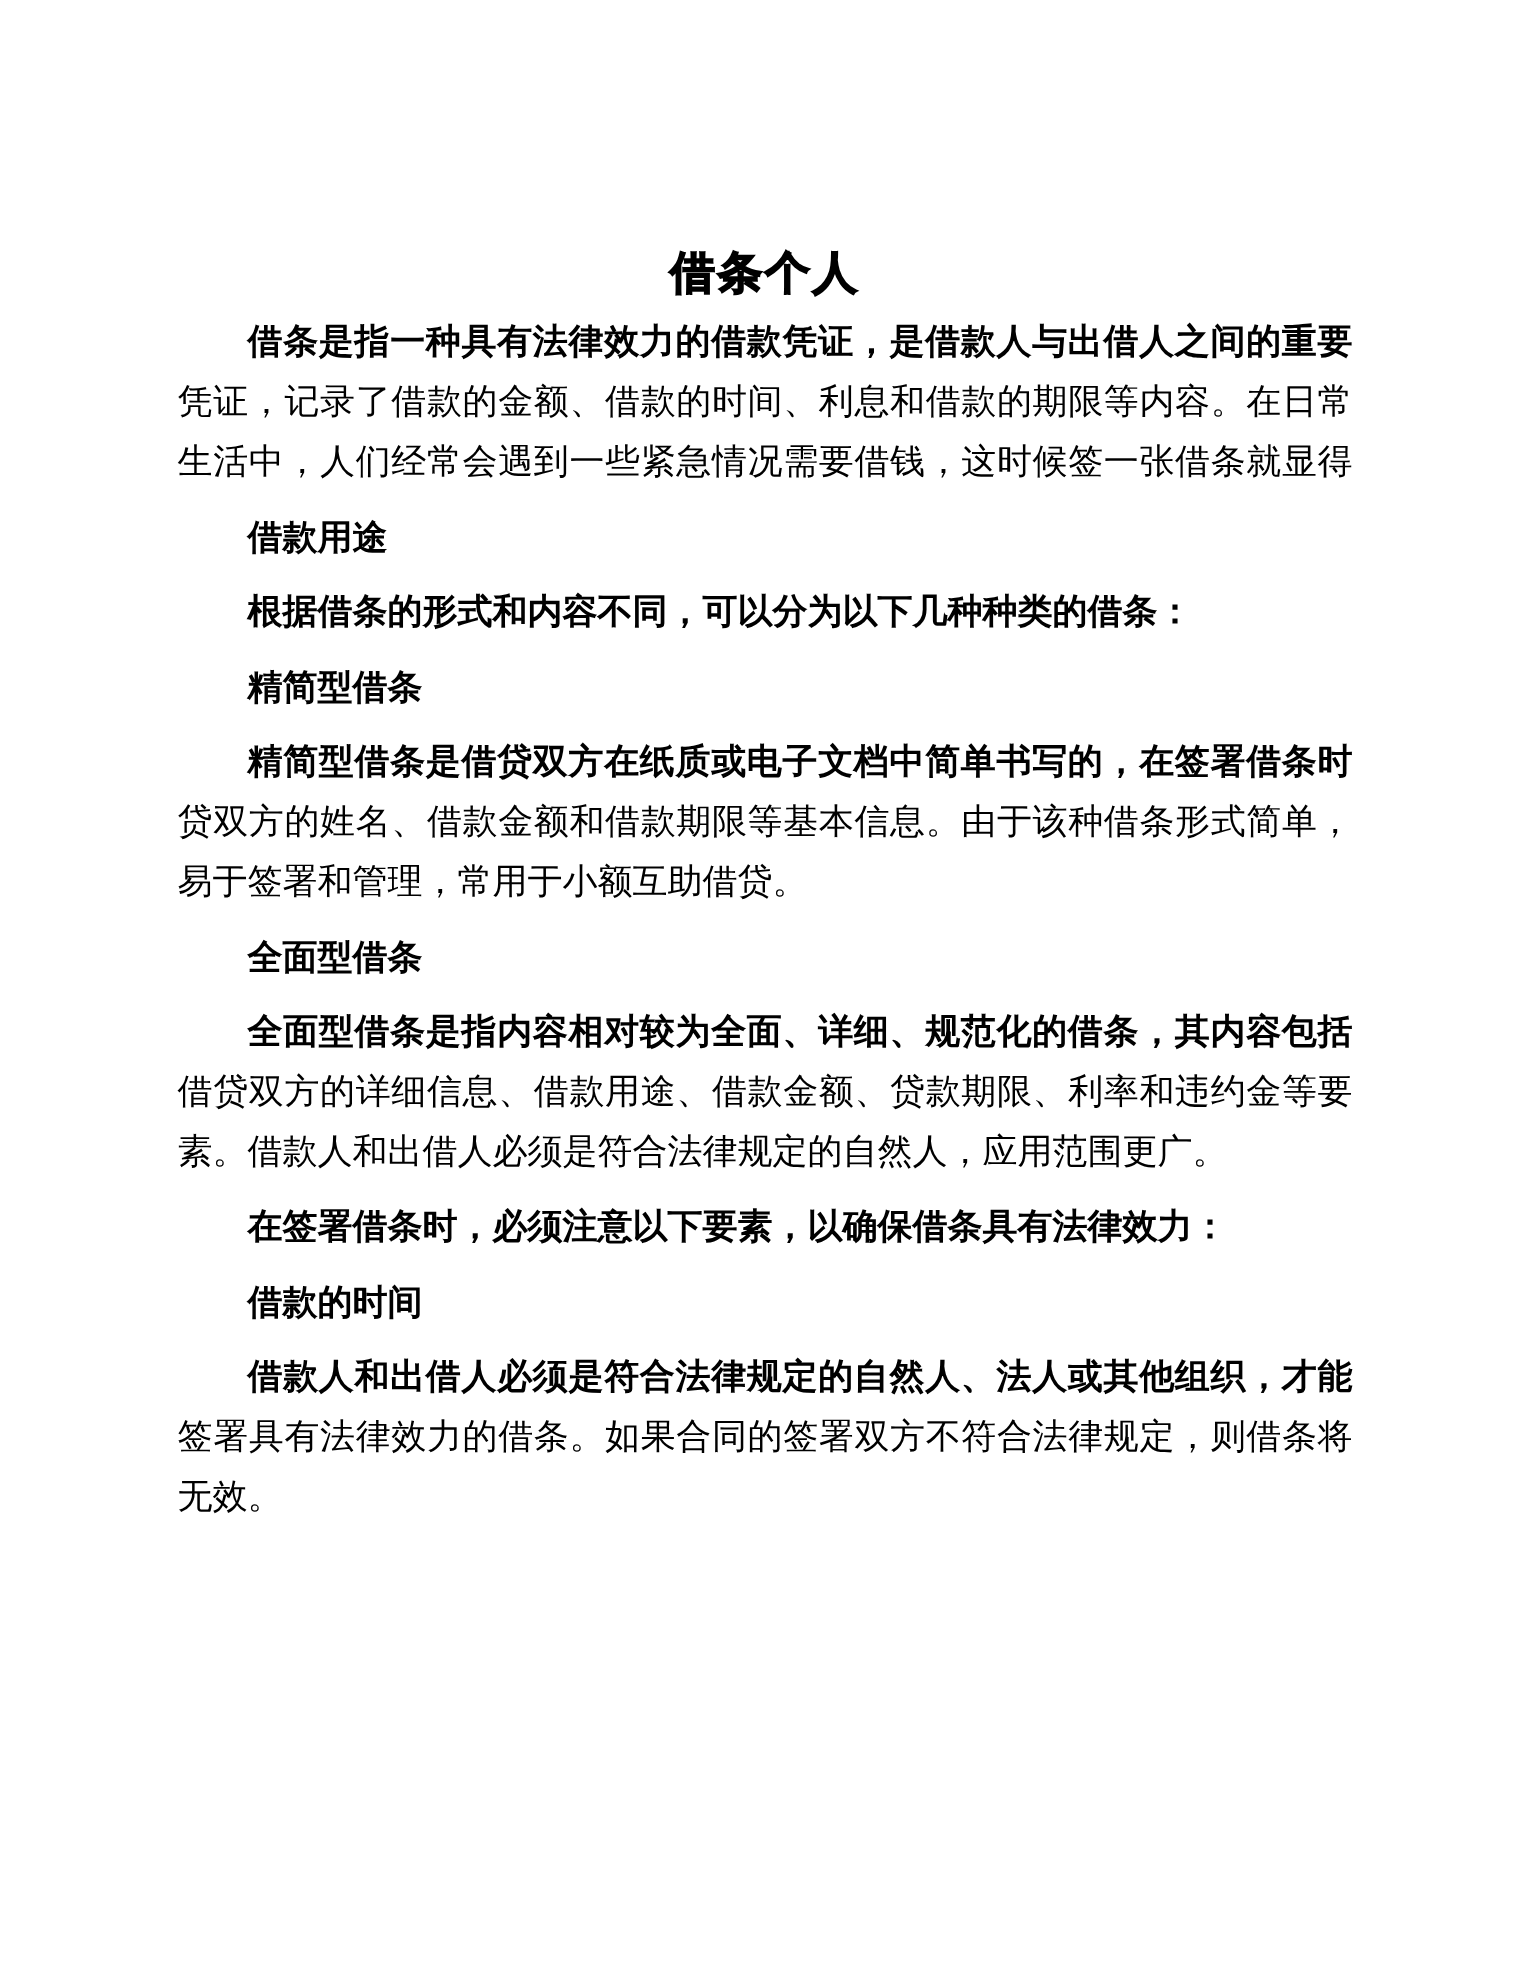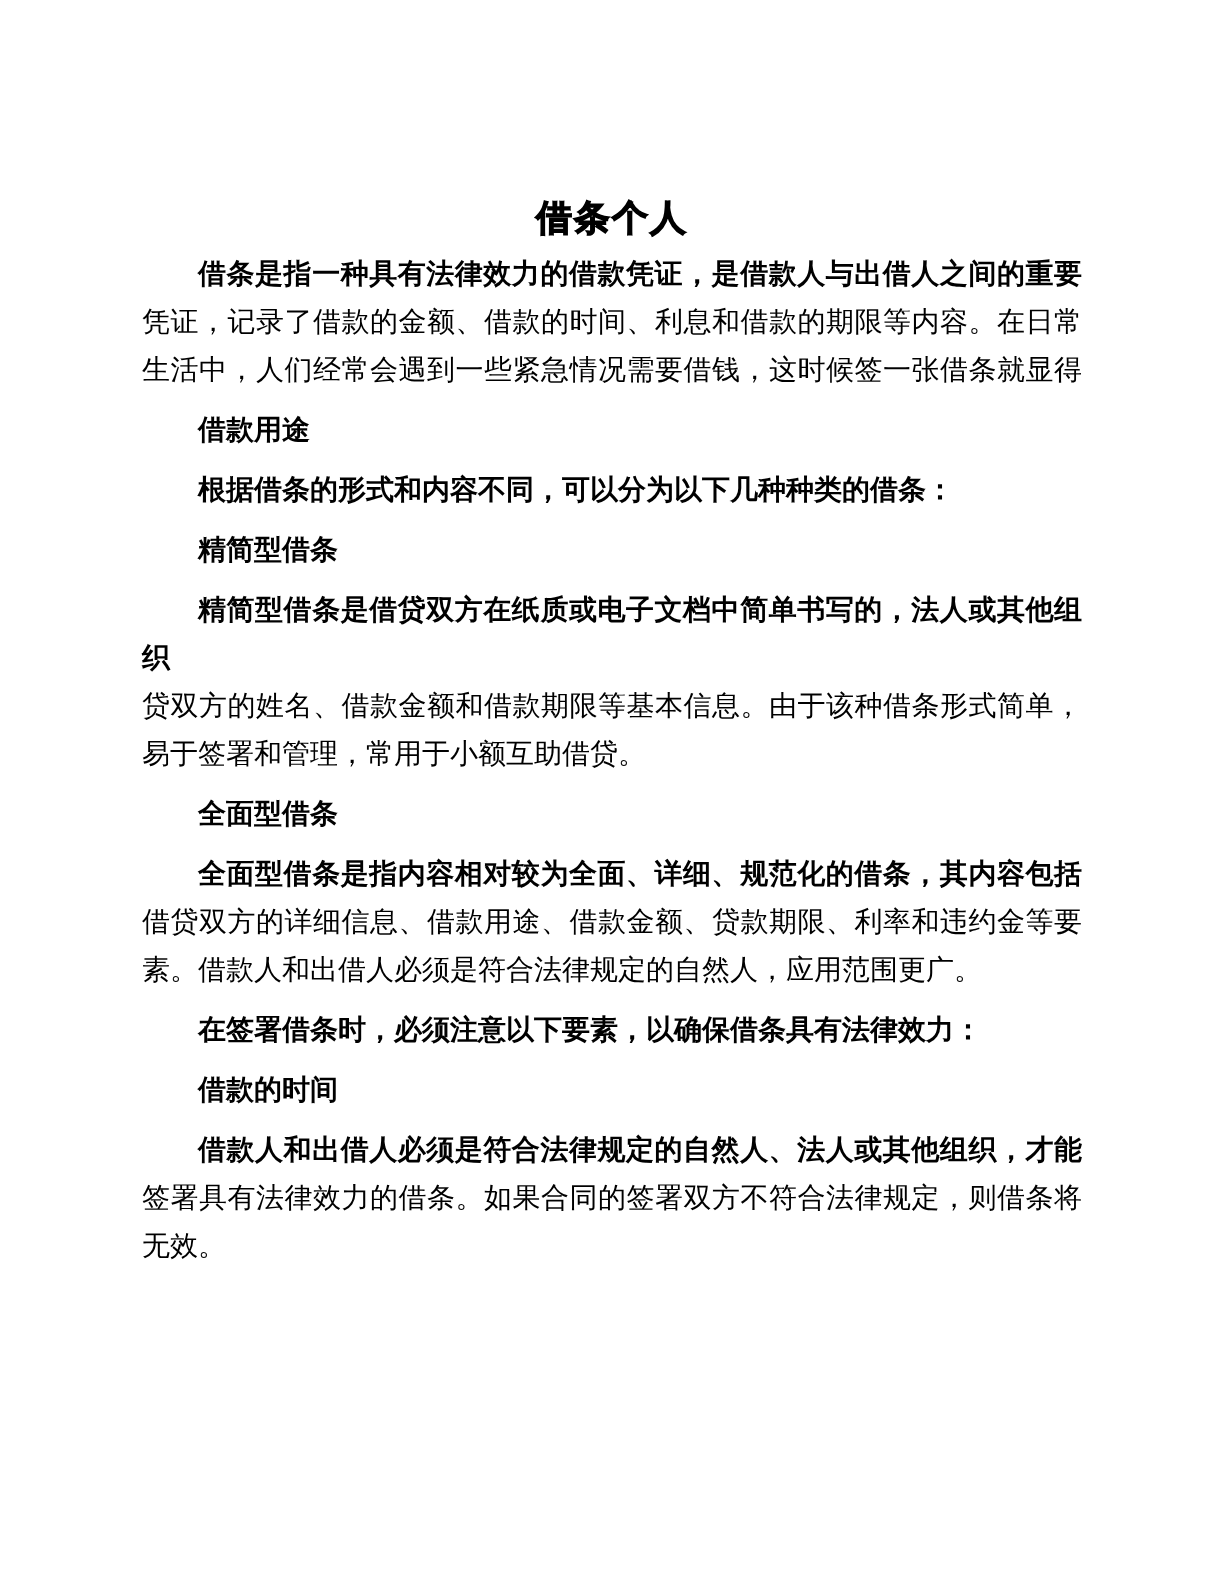--- a/index.html
+++ b/index.html
@@ -70,21 +70,21 @@
 
   <h2 class="heading">借款用途</h2>
 
   <p class="para">
     <span class="line first last">根据借条的形式和内容不同，可以分为以下几种种类的借条：</span>
   </p>
 
   <h2 class="heading">精简型借条</h2>
 
   <p class="para">
-    <span class="line first">精简型借条是借贷双方在纸质或电子文档中简单书写的，法人或其他组织</span>
+    <span class="line first">精简型借条是借贷双方在纸质或电子文档中简单书写的，在签署借条时</span>
     <span class="line">贷双方的姓名、借款金额和借款期限等基本信息。由于该种借条形式简单，</span>
     <span class="line last">易于签署和管理，常用于小额互助借贷。</span>
   </p>
 
   <h2 class="heading">全面型借条</h2>
 
   <p class="para">
     <span class="line first">全面型借条是指内容相对较为全面、详细、规范化的借条，其内容包括</span>
     <span class="line">借贷双方的详细信息、借款用途、借款金额、贷款期限、利率和违约金等要</span>
     <span class="line last">素。借款人和出借人必须是符合法律规定的自然人，应用范围更广。</span>

